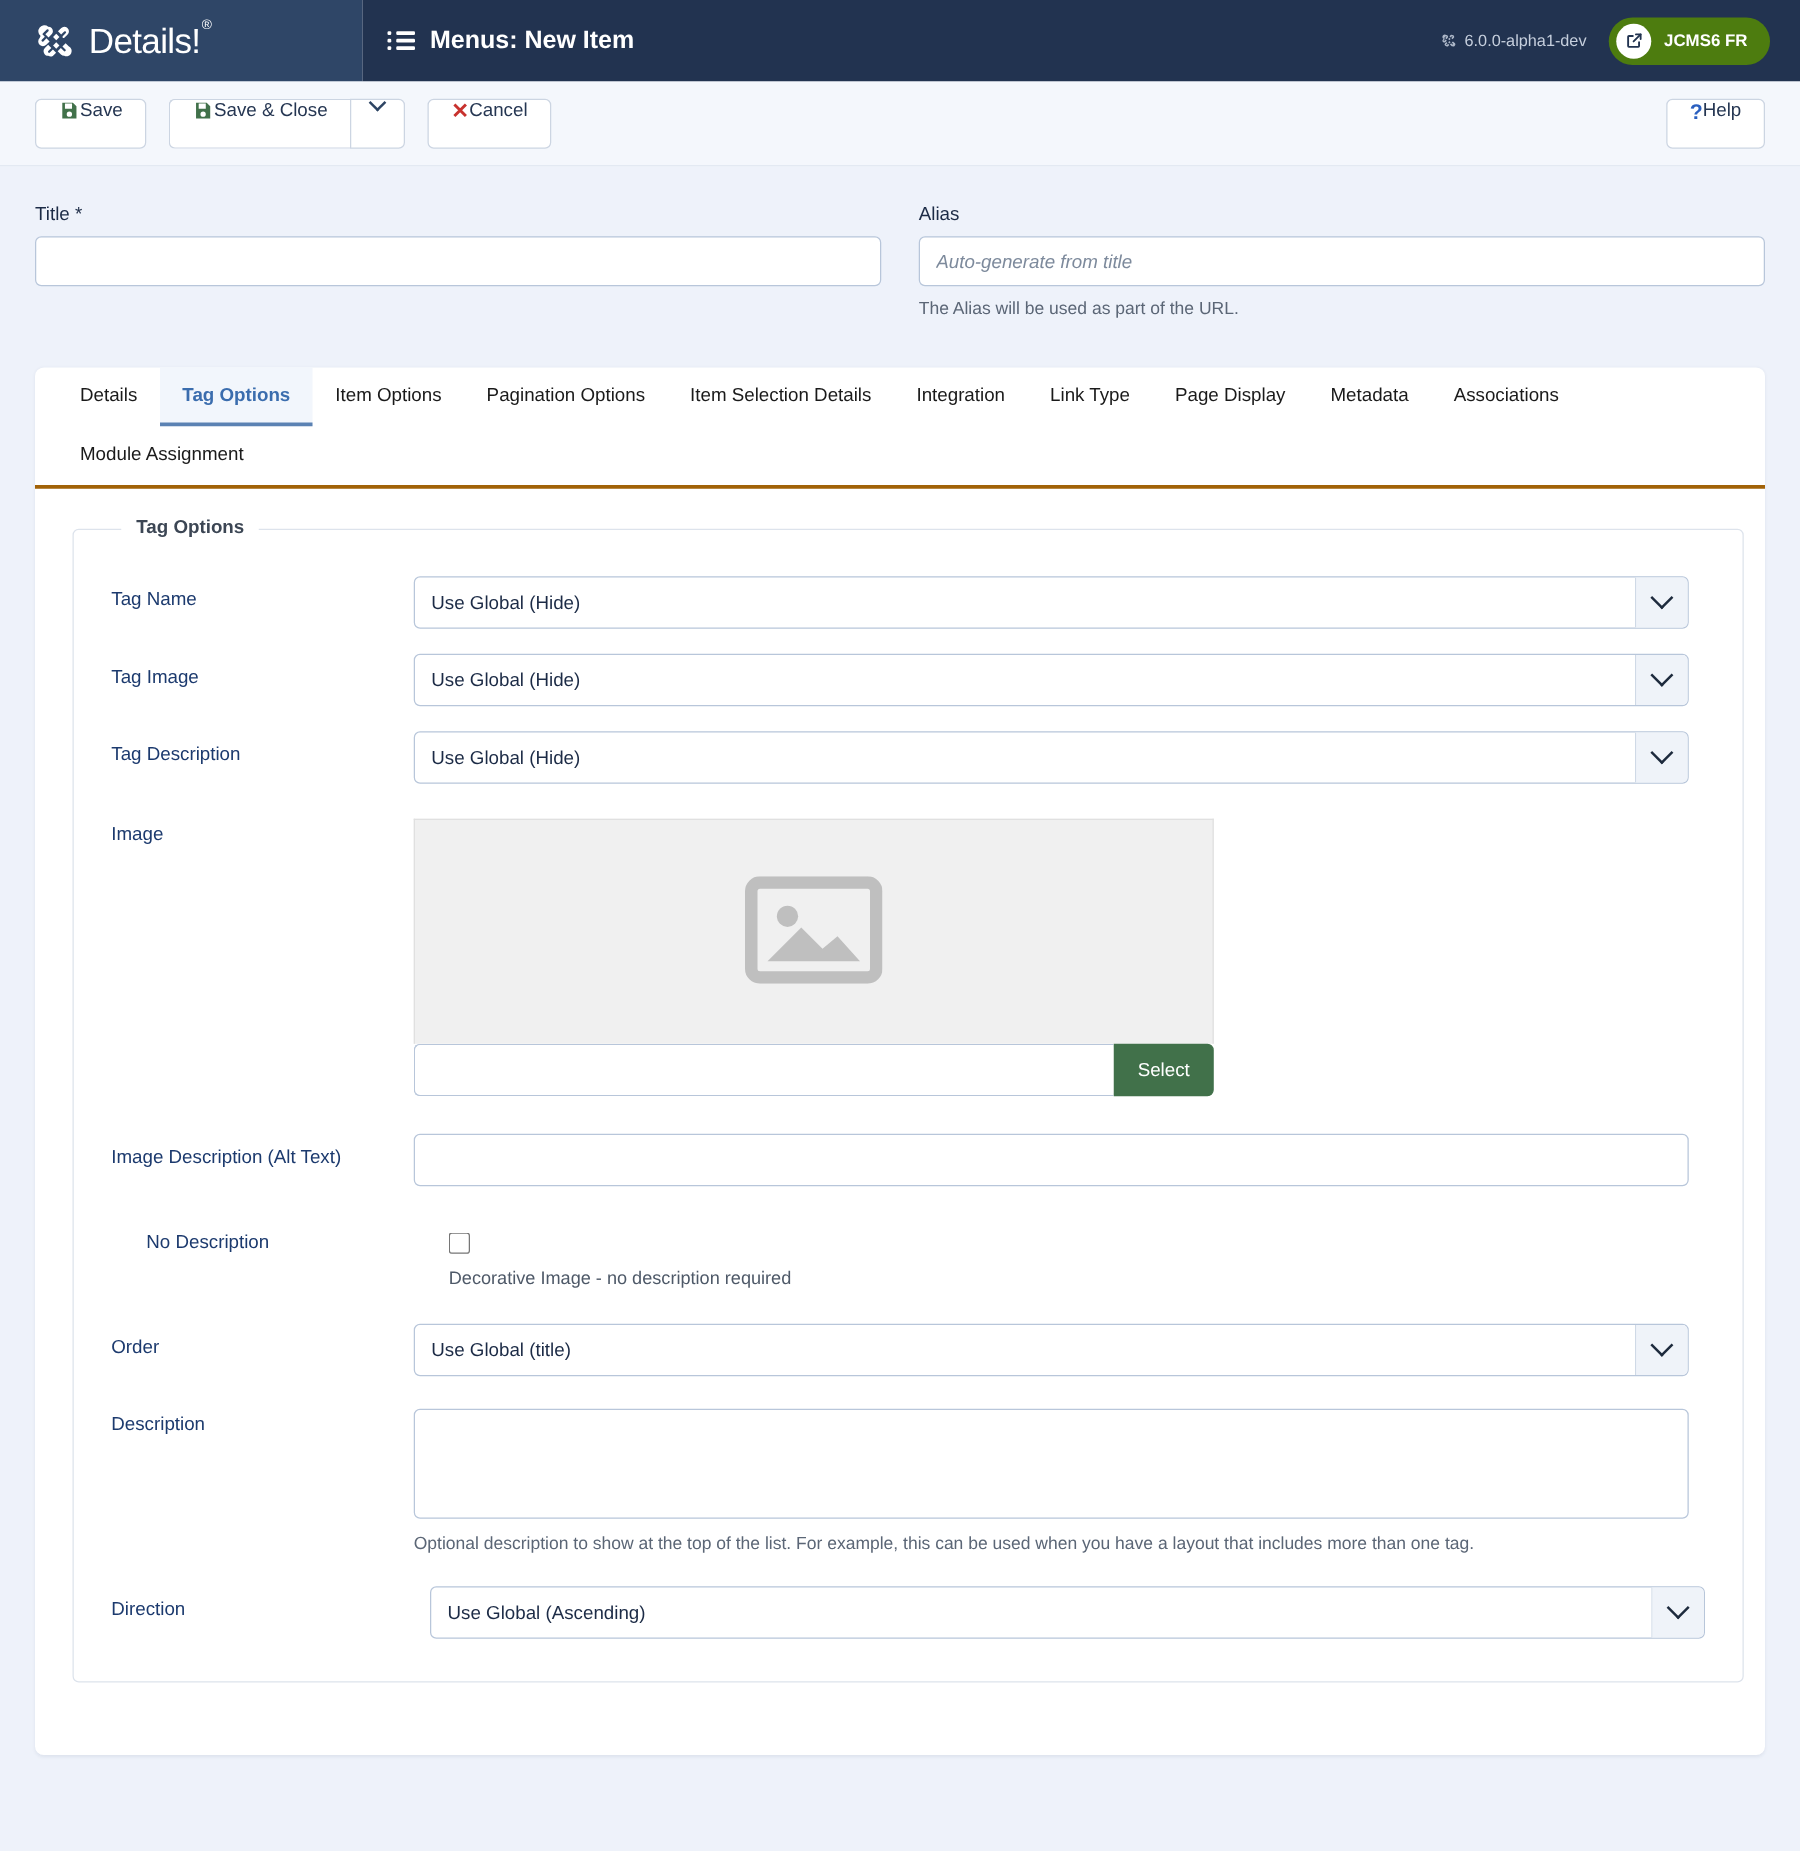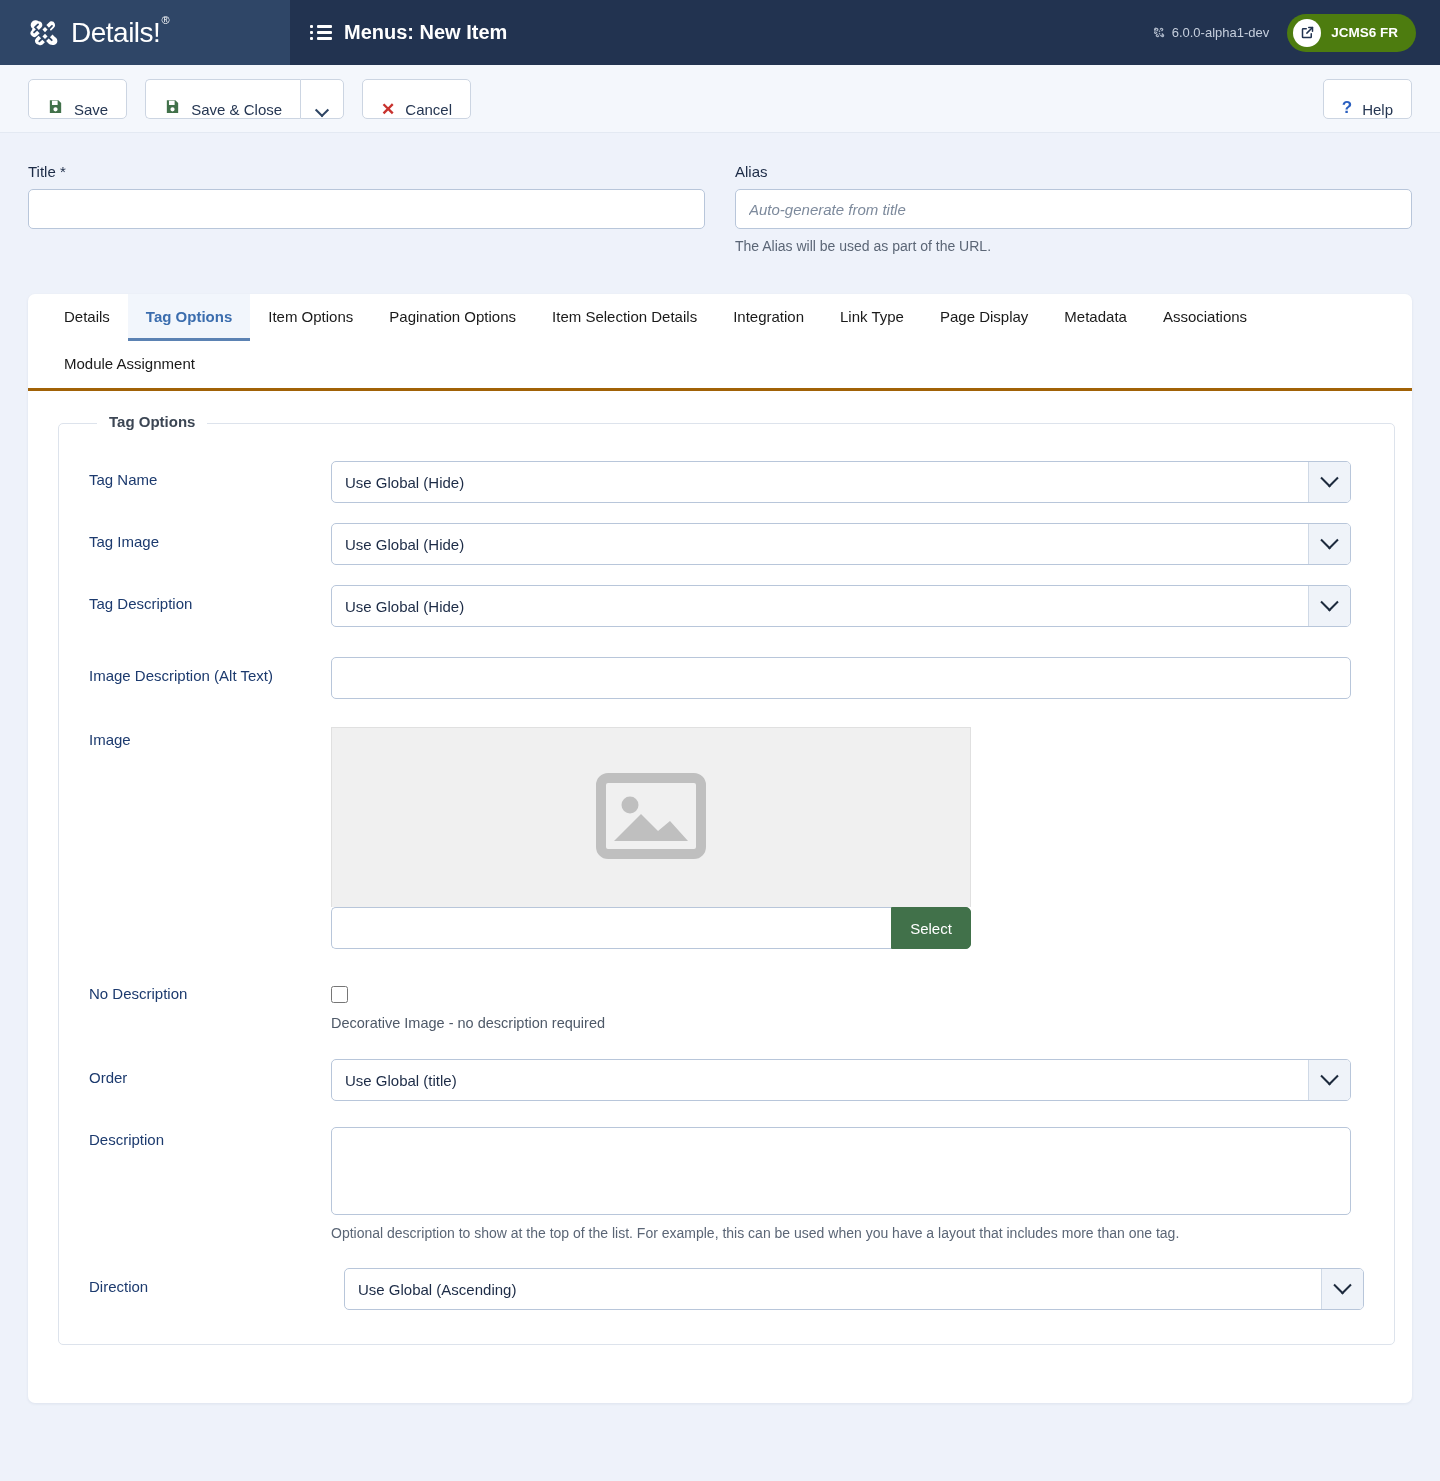--- a/index.html
+++ b/index.html
@@ -45,21 +45,21 @@
   }
 
   
   .toolbar {
     height:68px; background:#f4f7fc; display:flex; align-items:center;
     justify-content:space-between; padding:0 28px;
     border-bottom:1px solid #e3e9f2;
   }
   .tb-left { display:flex; align-items:center; gap:18px; }
   .btn {
-    display:flex; align-items:flex-end; gap:10px;
+    display:flex; align-items:flex-start; 
     height:40px; padding:0 18px; background:#fff;
     border:1px solid #ccd5e2; border-radius:5px;
     font-size:15px; color:#253652; cursor:pointer;
     font-family:"Liberation Sans", sans-serif;
   }
   .btn-group { display:flex; }
   .btn-group .btn:first-child { border-radius:5px 0 0 5px; border-right:none; }
   .btn-group .btn.caret {
     border-radius:0 5px 5px 0; padding:0 16px; border-left:1px solid #ccd5e2;
   }
@@ -347,49 +347,49 @@
           <div class="select-wrap">
             <div class="select-box">Use Global (Hide)</div>
             <div class="select-caret">
                 <span class="chev"></span>
               </div>
           </div>
         </div>
       </div>
 
       
-      <div class="row" style="margin-top:30px;">
-        <div class="lab">Image Description (Alt Text)</div>
-        <div class="fld">
-          <input class="text-input" type="text" value="" style="">
-        </div>
-      </div>
-
-      
       <div class="row" style="margin-top:28px;">
         <div class="lab" style="padding-top:4px;">Image</div>
         <div class="fld">
           <div class="img-preview">
             <span>
               <svg width="110" height="86" viewBox="0 0 110 86" aria-hidden="true">
                 <rect x="5" y="5" width="100" height="76" rx="7" fill="none" stroke="#bfbfbf" stroke-width="10"></rect>
                 <circle cx="34" cy="32" r="8.5" fill="#bfbfbf"></circle>
                 <path d="M18 68 L45 41 L62 58 L74 48 L92 68 Z" fill="#bfbfbf"></path>
               </svg>
             </span>
           </div>
           <div class="img-inputrow">
             <input class="img-input" type="text" value="" style="">
             <button class="select-btn">Select</button>
           </div>
         </div>
       </div>
 
       
-      <div class="row" style="margin-top:26px;">
+      <div class="row" style="margin-top:30px;">
+        <div class="lab">Image Description (Alt Text)</div>
+        <div class="fld">
+          <input class="text-input" type="text" value="" style="">
+        </div>
+      </div>
+
+      
+      <div class="row" style="margin-top:26px;margin-left:28px;">
         <div class="lab">No Description</div>
         <div class="fld">
           <input class="cbx" type="checkbox" style="">
           <div class="sub-note">Decorative Image - no description required</div>
         </div>
       </div>
 
       
       <div class="row" style="margin-top:28px;">
         <div class="lab">Order</div>

